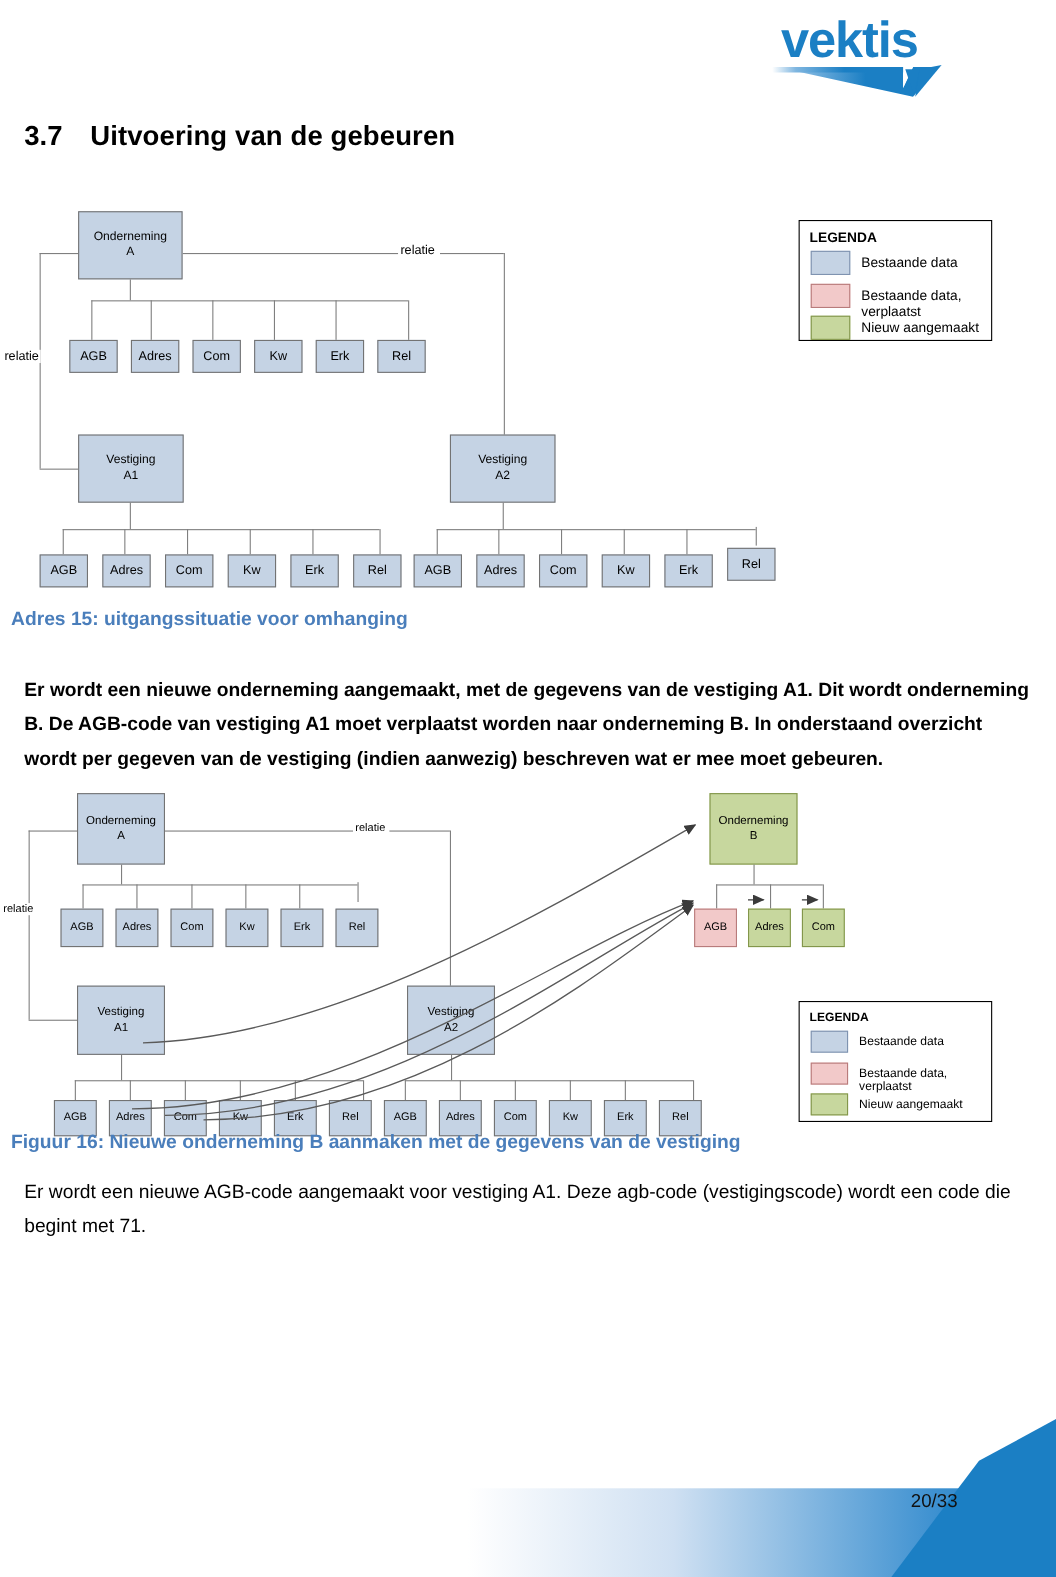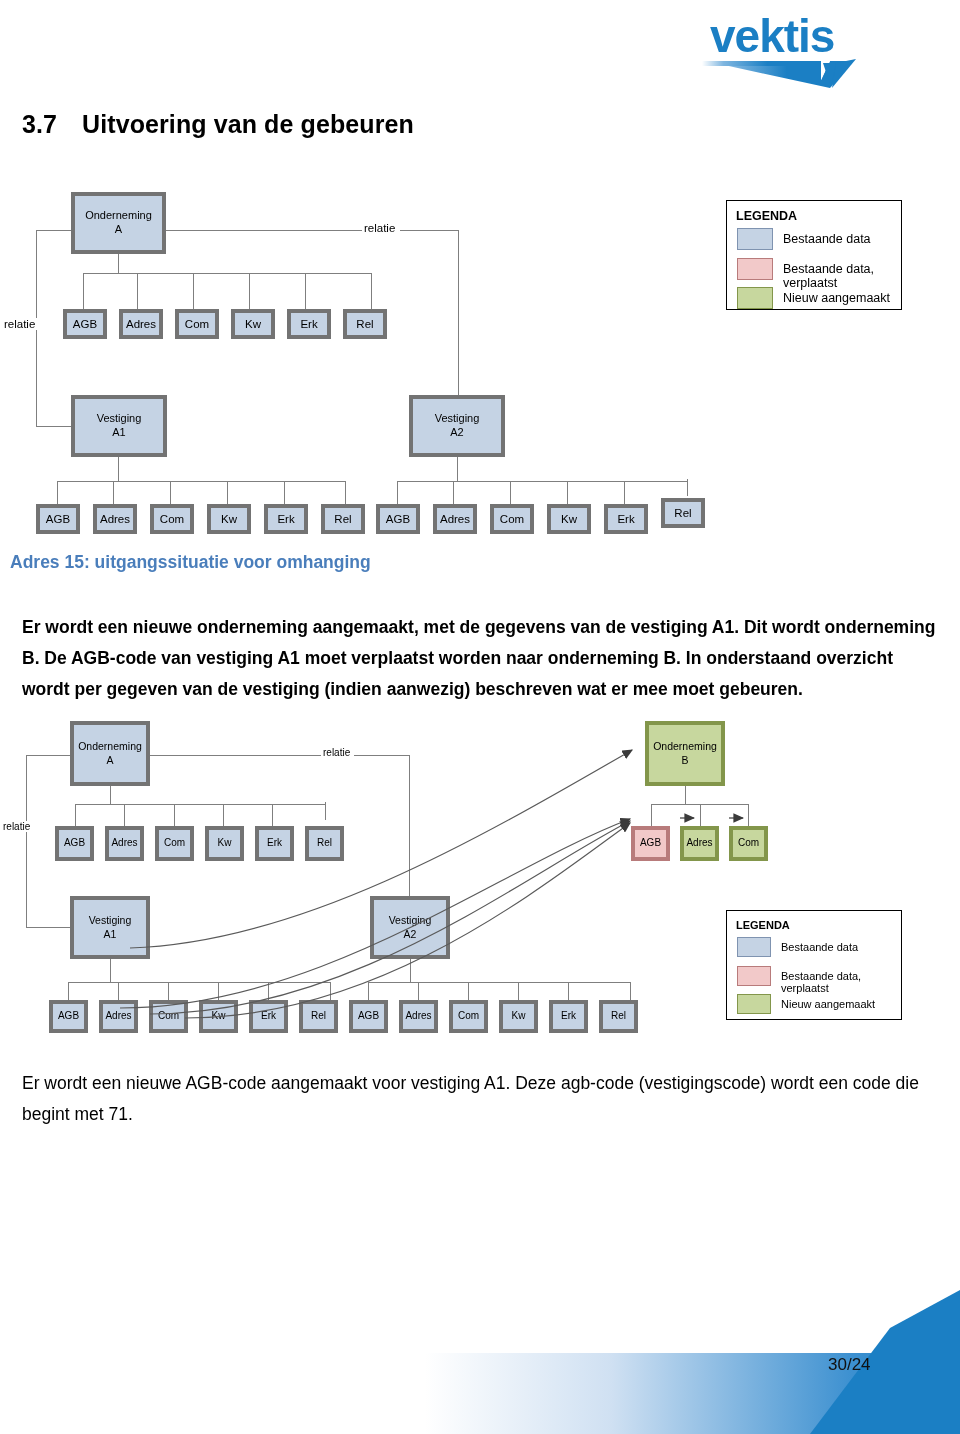--- a/index.html
+++ b/index.html
@@ -33,21 +33,21 @@
   .figcap{
     position:absolute;font-size:17.5px;font-weight:bold;color:#4a7ebb;
   }
   .figcap1{left:10px;top:552px;}
   .figcap2{left:10px;top:1028px;}
 
   
   .diagram{position:absolute;}
   .node{
     position:absolute;box-sizing:border-box;
-    border:4px solid #737373;
+    border:1px solid #737373;
     background:#c5d3e4;
     display:flex;align-items:center;justify-content:center;
     text-align:right;line-height:1.25;
     color:#000;
   }
   .node.green{background:#c7d79e;border-color:#83964b;}
   .node.pink{background:#f2c9c9;border-color:#b87b7b;}
   .node.big{font-size:11px;}
   .node.leaf{font-size:11.5px;}
   .node.big2{font-size:10.5px;}
@@ -341,22 +341,23 @@
   <div class="legend legend2">
     <div class="ttl">LEGENDA</div>
     <div class="sw blue sw1"></div>
     <div class="sw pink sw2"></div>
     <div class="sw green sw3"></div>
     <div class="lt lt1">Bestaande data</div>
     <div class="lt lt2">Bestaande data, verplaatst</div>
     <div class="lt lt3">Nieuw aangemaakt</div>
   </div>
 
+  <div class="figcap figcap2">Figuur 16: Nieuwe onderneming B aanmaken met de gegevens van de vestiging</div>
   <div class="para para2">Er wordt een nieuwe AGB-code aangemaakt voor vestiging A1. Deze agb-code (vestigingscode) wordt een code die begint met 71.</div>
 
   <div class="footbar"></div>
   <svg class="footwedge" viewBox="0 0 180 144" xmlns="http://www.w3.org/2000/svg">
     <path d="M180,0 L180,144 L30,144 L110,38 Z" fill="#1b7fc4"></path>
     <path d="M0,63 L70,63 L70,120 Z" fill="#ffffff" opacity="0"></path>
   </svg>
-  <div class="pageno">30/24</div>
+  <div class="pageno">20/33</div>
 
 </div>
 
 </body></html>

